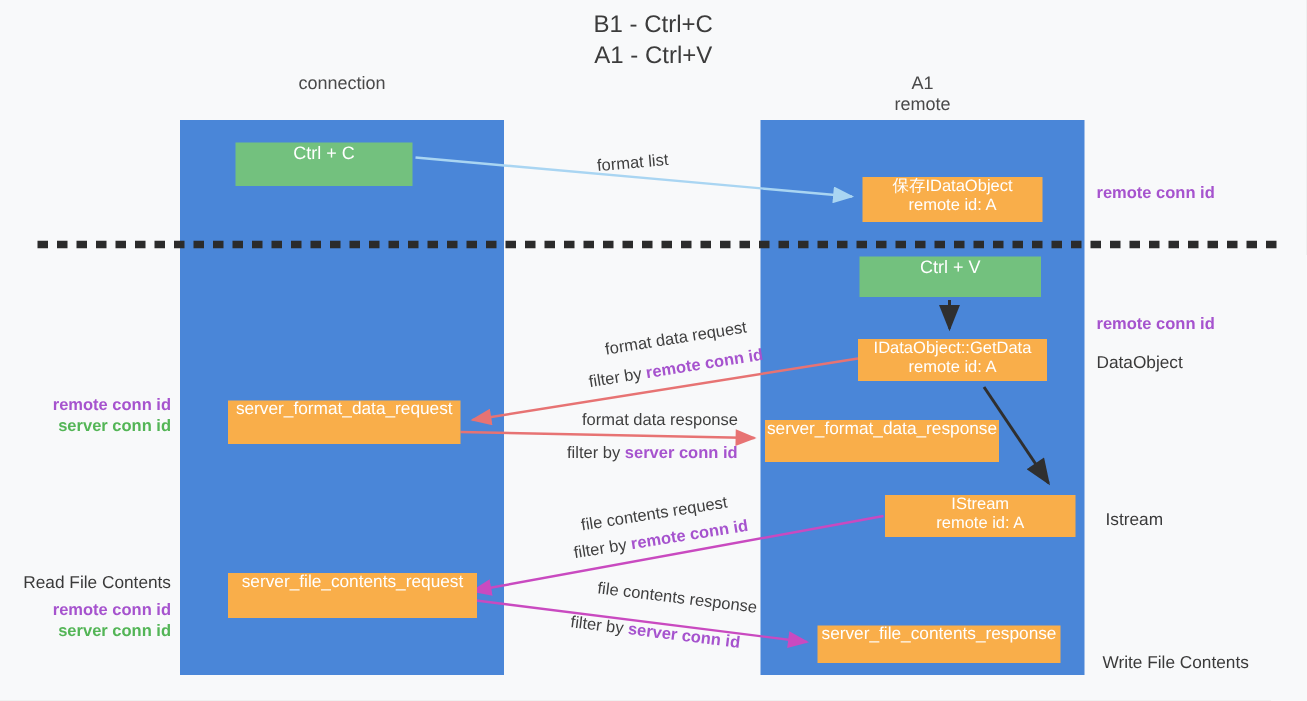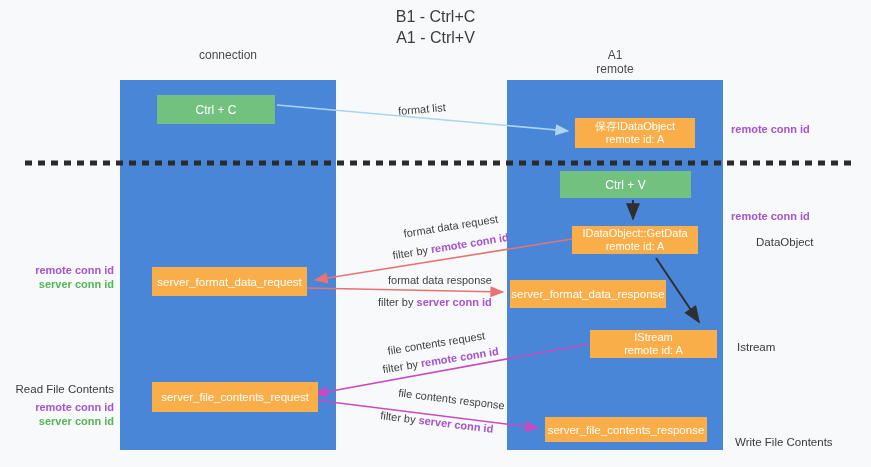--- a/index.html
+++ b/index.html
@@ -20,21 +20,21 @@
   .lane-header.right{left:507px;}
   .lane{
     position:absolute;top:80px;width:216px;height:370px;
     background:#4a86d8;z-index:1;
   }
   .lane.left{left:120px;}
   .lane.right{left:507px;}
   svg.overlay{position:absolute;left:0;top:0;z-index:2;pointer-events:none;}
   .box{
     position:absolute;z-index:3;display:flex;flex-direction:column;
-    align-items:center;justify-content:center;
+    align-items:center;justify-content:flex-start;
     color:#ffffff;text-align:center;white-space:nowrap;
   }
   .box.green{background:#73c17e;font-size:12px;}
   .box.orange{background:#f9ae4a;}
   .box .l1,.box .l2{line-height:13px;font-size:11px;}
   .box.single{font-size:11.5px;}
   .side-label{position:absolute;z-index:3;white-space:nowrap;font-size:11.5px;color:#3a3a3a;}
   .side-label.purple{color:#a653ce;font-weight:bold;font-size:11px;}
   .side-label.greentxt{color:#53b556;font-weight:bold;font-size:11px;}
   .left-col{left:8px;width:106px;text-align:right;}
@@ -103,21 +103,21 @@
 
   <div class="box green" style="left:157px;top:95px;width:118px;height:29px;">
     <span>Ctrl + C</span>
   </div>
 
   <div class="box orange" style="left:575px;top:118px;width:120px;height:30px;">
     <span class="l1">保存IDataObject</span>
     <span class="l2">remote id: A</span>
   </div>
 
-  <div class="box green" style="left:560px;top:171px;width:131px;height:27px;">
+  <div class="box green" style="left:573px;top:171px;width:121px;height:27px;">
     <span>Ctrl + V</span>
   </div>
 
   <div class="box orange" style="left:572px;top:226px;width:126px;height:28px;">
     <span class="l1">IDataObject::GetData</span>
     <span class="l2">remote id: A</span>
   </div>
 
   <div class="box orange single" style="left:152px;top:267px;width:155px;height:29px;">
     <span>server_format_data_request</span>
@@ -141,21 +141,21 @@
   </div>
 
   <div class="side-label purple left-col" style="top:264px;">remote conn id</div>
   <div class="side-label greentxt left-col" style="top:278px;">server conn id</div>
   <div class="side-label left-col" style="top:383px;">Read File Contents</div>
   <div class="side-label purple left-col" style="top:401px;">remote conn id</div>
   <div class="side-label greentxt left-col" style="top:415px;">server conn id</div>
 
   <div class="side-label purple" style="left:731px;top:123px;">remote conn id</div>
   <div class="side-label purple" style="left:731px;top:210px;">remote conn id</div>
-  <div class="side-label" style="left:731px;top:236px;margin-left:25px;">DataObject</div>
+  <div class="side-label" style="left:731px;top:236px;">DataObject</div>
   <div class="side-label" style="left:737px;top:341px;">Istream</div>
   <div class="side-label" style="left:735px;top:423px;margin-top:13px;">Write File Contents</div>
 
   <div class="arrow-label rot-m5" style="left:398px;top:103px;">format list</div>
 
   <div class="arrow-label rot-m9" style="left:403px;top:220px;">format data request</div>
   <div class="arrow-label rot-m9" style="left:392px;top:240px;">
     <span>filter by </span><span class="key">remote conn id</span>
   </div>
 

